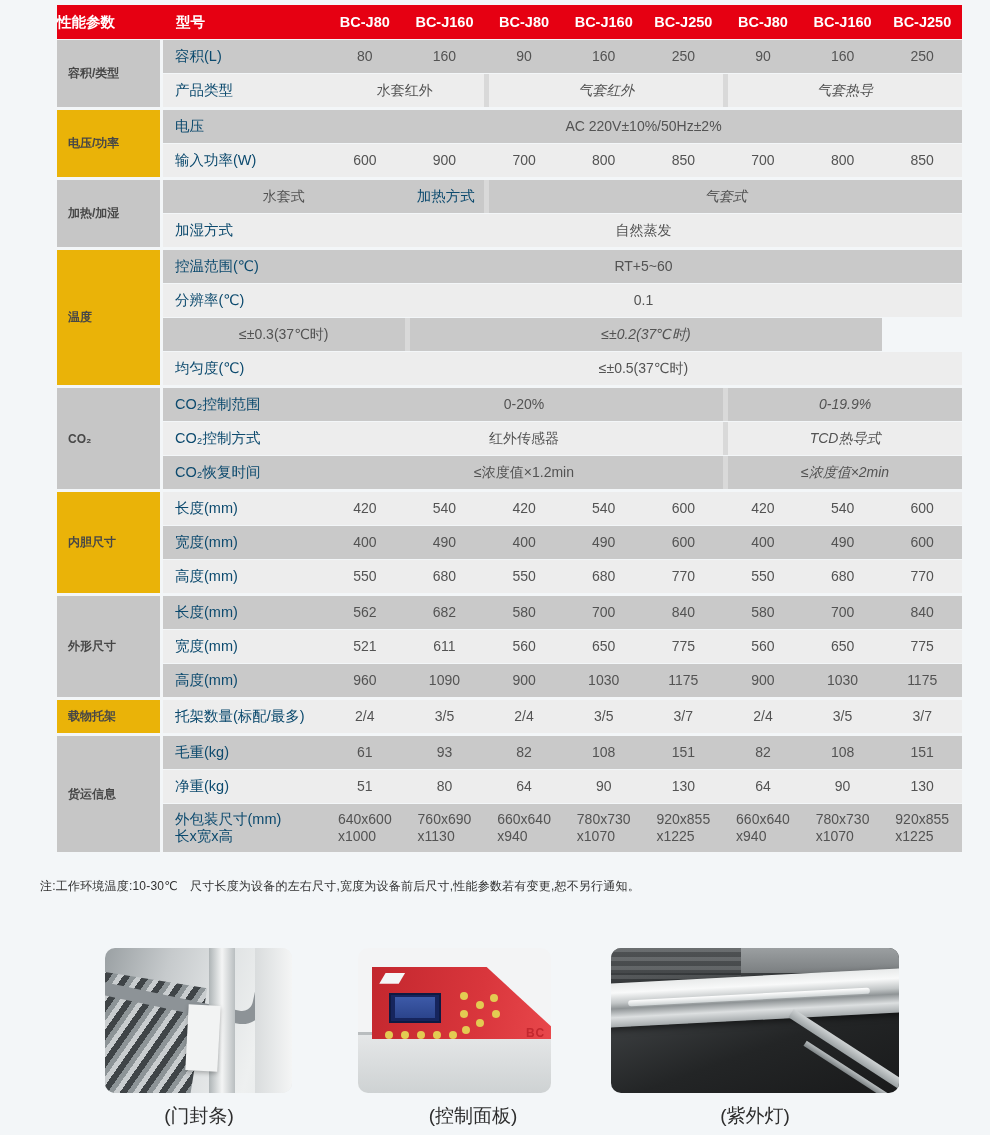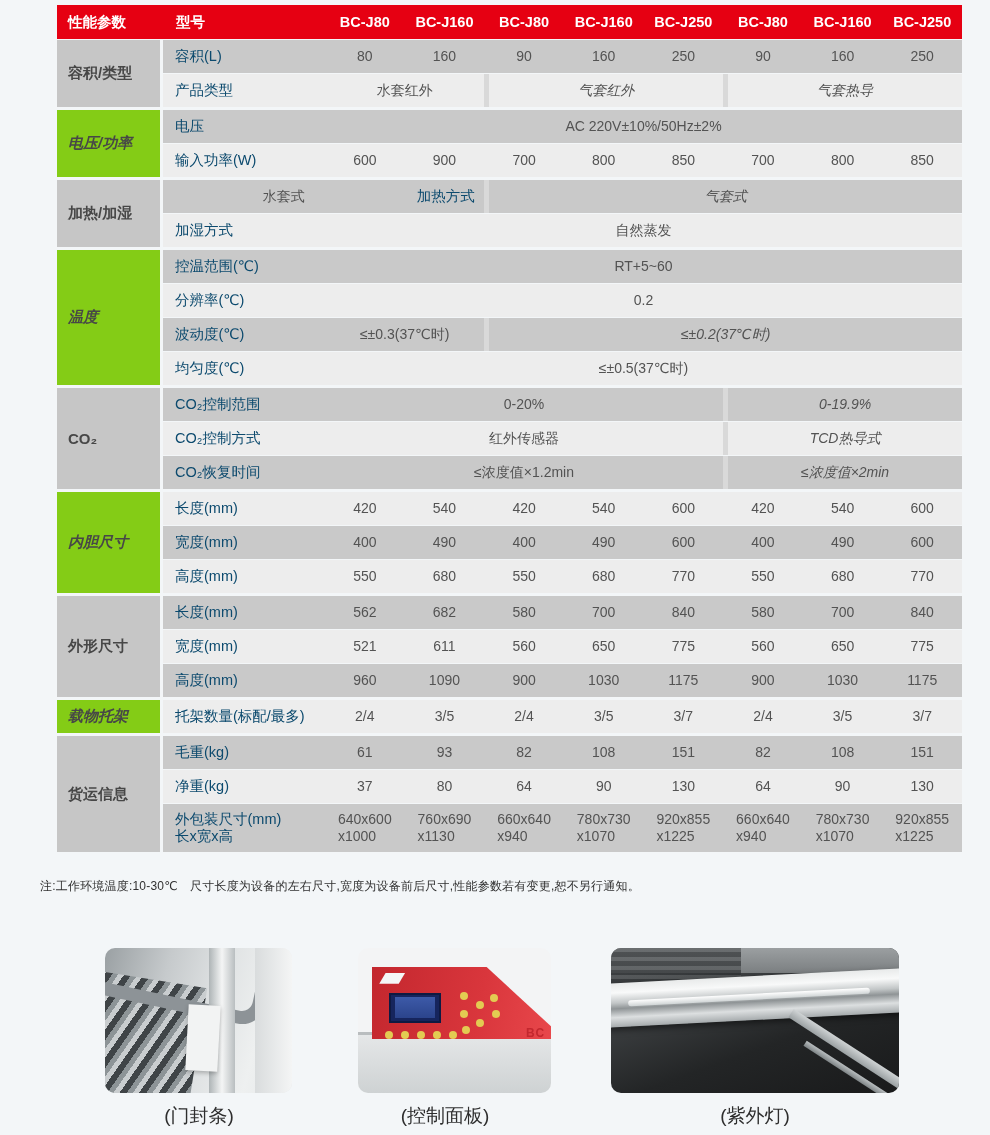--- a/index.html
+++ b/index.html
@@ -20,50 +20,50 @@
     grid-template-columns:106px 162px repeat(8,1fr);
     height:34px;
     background:#e60012;
     margin-bottom:1px;
   }
   .hc {
     display:flex; align-items:center; justify-content:center;
     color:#ffffff; font-weight:bold; font-size:14.5px;
     white-space:nowrap;
   }
-  .h-param { justify-content:flex-start; padding-left:11px; }
+  .h-param { justify-content:flex-start; }
   .h-model { justify-content:flex-start; padding-left:13px; }
 
   .group { display:flex; align-items:stretch; margin-bottom:3px; }
   .gcell {
     width:103px; margin-right:3px; flex:0 0 103px;
     display:flex; align-items:center;
     padding-left:11px;
-    font-weight:bold; font-size:15px; color:#474747;
+    font-weight:bold; font-size:12px; color:#474747;
   }
   .grows { flex:1 1 auto; }
 
   .row {
     display:grid;
     grid-template-columns:162px repeat(8,1fr);
     height:33px;
     margin-bottom:1px;
   }
   .grows .row:last-child { margin-bottom:0; }
   .row.tall { height:48px; }
 
   .cell {
     display:flex; align-items:center; justify-content:center;
     font-size:14px; color:#535353;
     white-space:pre-line; line-height:1.18; text-align:left;
   }
   .cell.label { justify-content:flex-start; padding-left:12px; color:#0c4a6e; font-size:14.5px; }
 
   .gdark  { background:#c6c6c6; }
-  .glight { background:#84cc16;font-style:italic; }
+  .glight { background:#eab308; }
   .row.dark  .cell { background:#c9c9c9; }
   .row.light .cell { background:#ededed; }
 
   .sp2 { grid-column:span 2; }
   .sp3 { grid-column:span 3; }
   .sp5 { grid-column:span 5; }
   .sp6 { grid-column:span 6; }
   .sp8 { grid-column:span 8; }
   .dv  { border-left:5px solid #d9d9d9;font-style:italic; }
 
@@ -131,21 +131,21 @@
   .p3-streak1 { right:-30px; bottom:34px; width:150px; height:10px; transform:rotate(33deg);
     background:linear-gradient(#cfd3d4,#9aa0a2); }
   .p3-streak2 { right:-44px; bottom:6px; width:150px; height:6px; transform:rotate(33deg);
     background:linear-gradient(#b9bec0,#7e8486); }
 
   .caption {
     position:absolute; top:1103px; height:22px;
     font-size:19px; color:#2e2e2e; text-align:center;
   }
   #cap1 { left:118px; width:162px; }
-  #cap2 { left:364px; width:162px; }
+  #cap2 { left:392px; width:162px; }
   #cap3 { left:674px; width:162px; }
 </style>
 </head>
 <body>
 
 <div id="spec-table">
 
   <div class="thead">
     <div class="hc h-param">性能参数</div>
     <div class="hc h-model">型号</div>
@@ -220,24 +220,23 @@
 
   <div class="group">
     <div class="gcell glight">温度</div>
     <div class="grows">
       <div class="row dark">
         <div class="cell label">控温范围(℃)</div>
         <div class="cell sp8">RT+5~60</div>
       </div>
       <div class="row light">
         <div class="cell label">分辨率(℃)</div>
-        <div class="cell sp8">0.2</div>
-      </div>
-      <div class="row dark">
-        <div class="cell label">波动度(℃)</div>
+        <div class="cell sp8">0.1</div>
+      </div>
+      <div class="row dark">
         <div class="cell sp2">≤±0.3(37℃时)</div>
         <div class="cell sp6 dv">≤±0.2(37℃时)</div>
       </div>
       <div class="row light">
         <div class="cell label">均匀度(℃)</div>
         <div class="cell sp8">≤±0.5(37℃时)</div>
       </div>
     </div>
   </div>
 
@@ -366,21 +365,21 @@
         <div class="cell">93</div>
         <div class="cell">82</div>
         <div class="cell">108</div>
         <div class="cell">151</div>
         <div class="cell">82</div>
         <div class="cell">108</div>
         <div class="cell">151</div>
       </div>
       <div class="row light">
         <div class="cell label">净重(kg)</div>
-        <div class="cell">37</div>
+        <div class="cell">51</div>
         <div class="cell">80</div>
         <div class="cell">64</div>
         <div class="cell">90</div>
         <div class="cell">130</div>
         <div class="cell">64</div>
         <div class="cell">90</div>
         <div class="cell">130</div>
       </div>
       <div class="row dark tall">
         <div class="cell label">外包装尺寸(mm)

